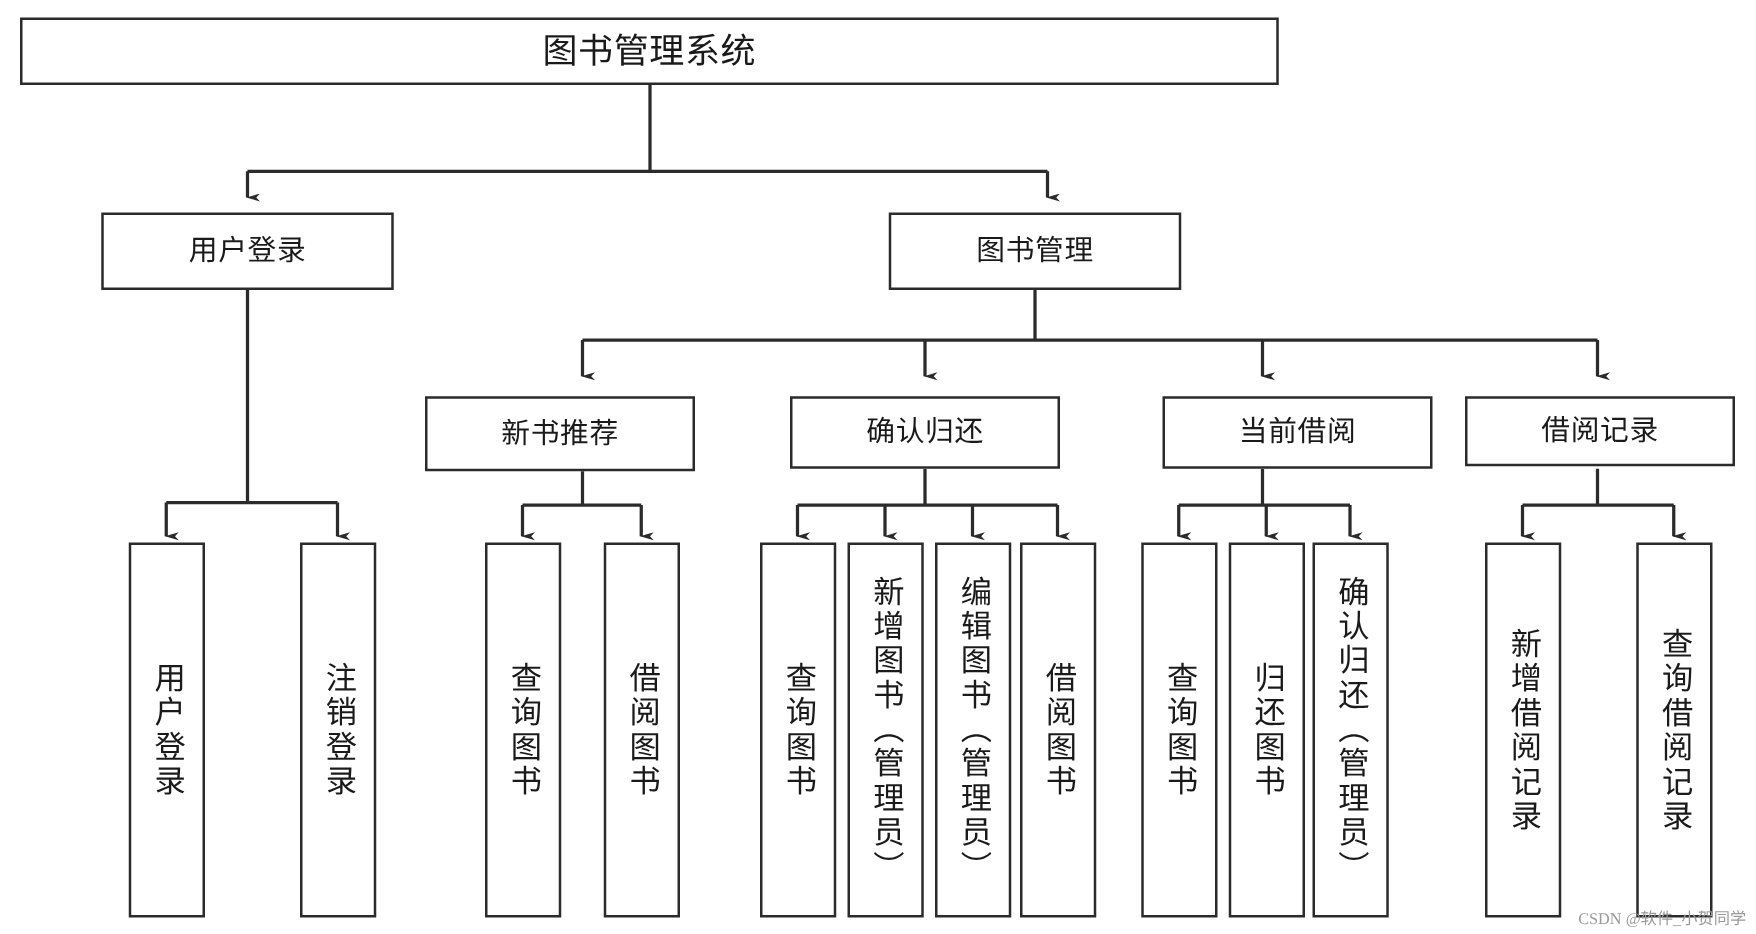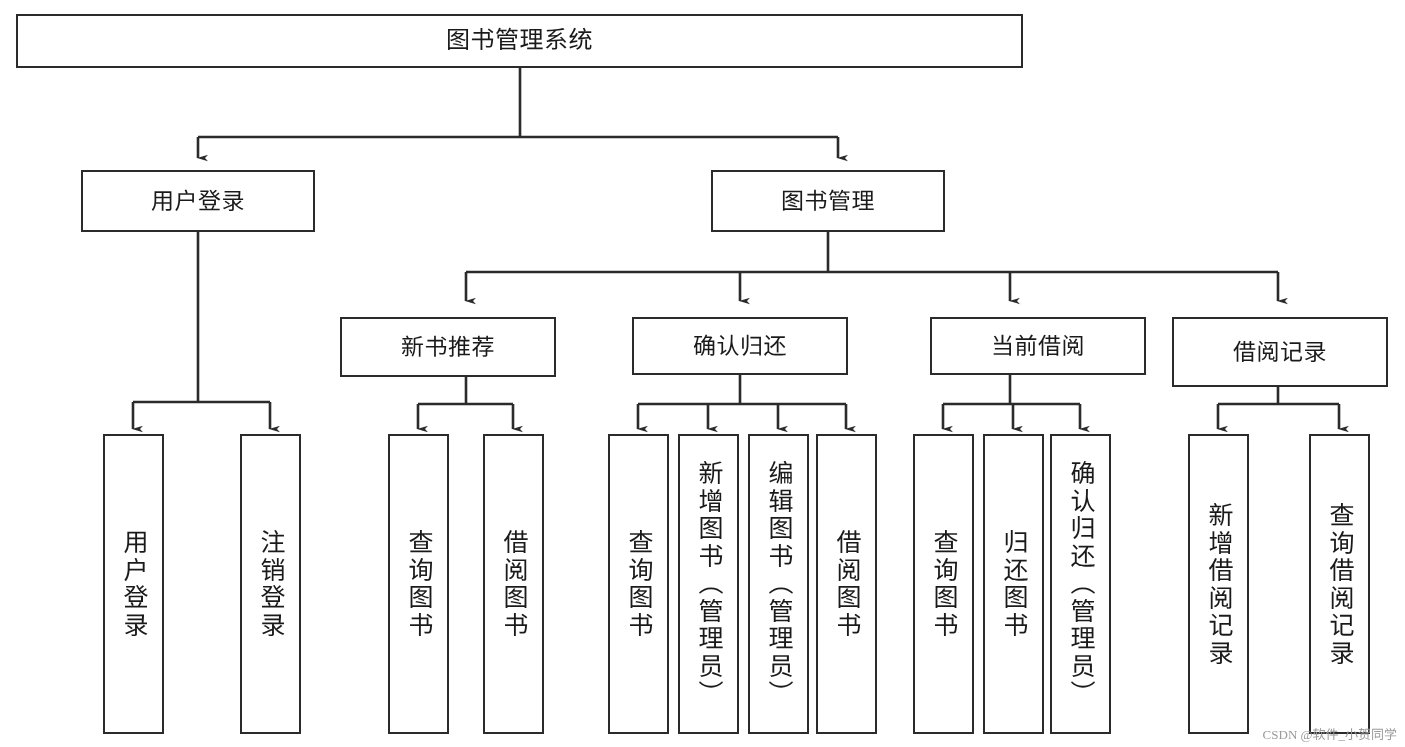--- a/index.html
+++ b/index.html
@@ -40,21 +40,21 @@
     display: block;
     letter-spacing: 0.5px;
     line-height: 1.22;
   }
   
   .node.h .node-label {
     font-size: 23px;
     white-space: nowrap;
   }
   .node.root .node-label {
-    font-size: 24px;
+    font-size: 28px;
   }
   
   .node.v {
     writing-mode: vertical-rl;
     text-orientation: upright;
     padding: 6px 0;
   }
   .node.v .node-label {
     writing-mode: vertical-rl;
     text-orientation: upright;
@@ -142,21 +142,21 @@
 
   <div class="node h" style="left:340px; top:317px; width:216px; height:60px;">
     <span class="node-label">新书推荐</span>
   </div>
   <div class="node h" style="left:632px; top:317px; width:216px; height:58px;">
     <span class="node-label">确认归还</span>
   </div>
   <div class="node h" style="left:902px; top:317px; width:216px; height:58px;margin-left:28px;">
     <span class="node-label">当前借阅</span>
   </div>
-  <div class="node h" style="left:1172px; top:317px; width:216px; height:70px;">
+  <div class="node h" style="left:1172px; top:317px; width:216px; height:56px;">
     <span class="node-label">借阅记录</span>
   </div>
 
   <div class="node v" style="left:103px; top:434px; width:61px; height:300px;">
     <span class="node-label">用户登录</span>
   </div>
   <div class="node v" style="left:240px; top:434px; width:61px; height:300px;">
     <span class="node-label">注销登录</span>
   </div>
 

